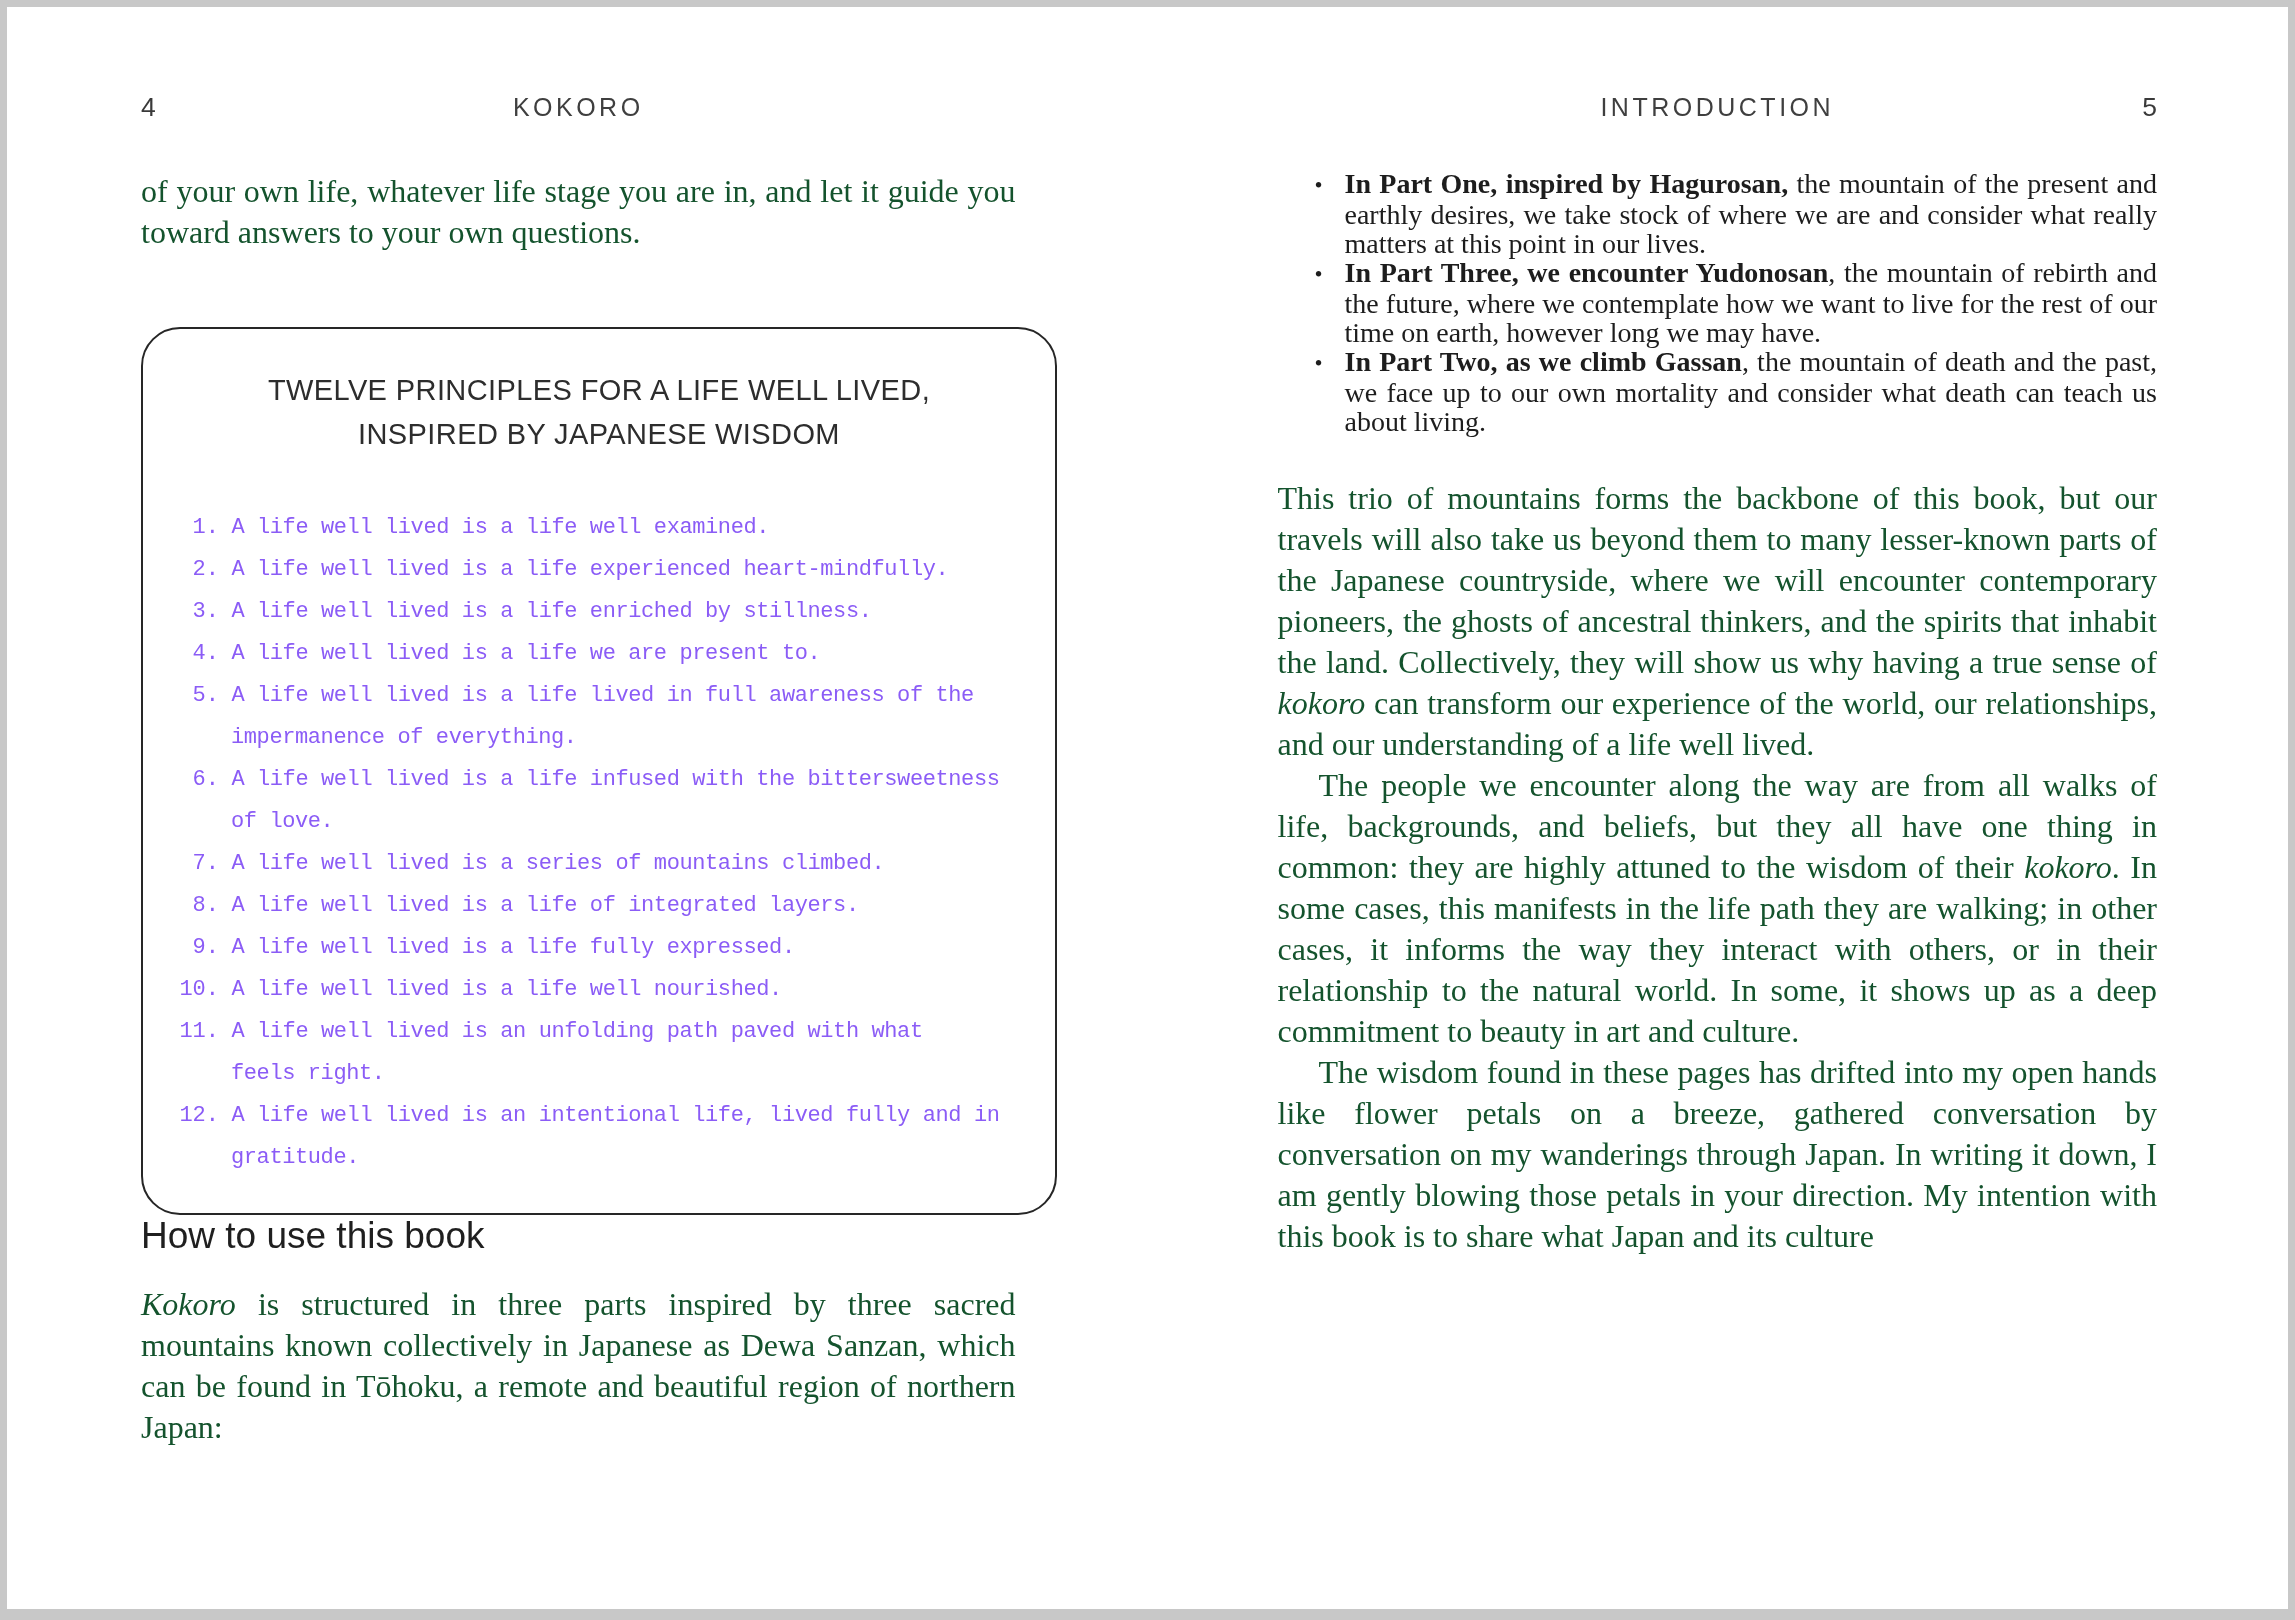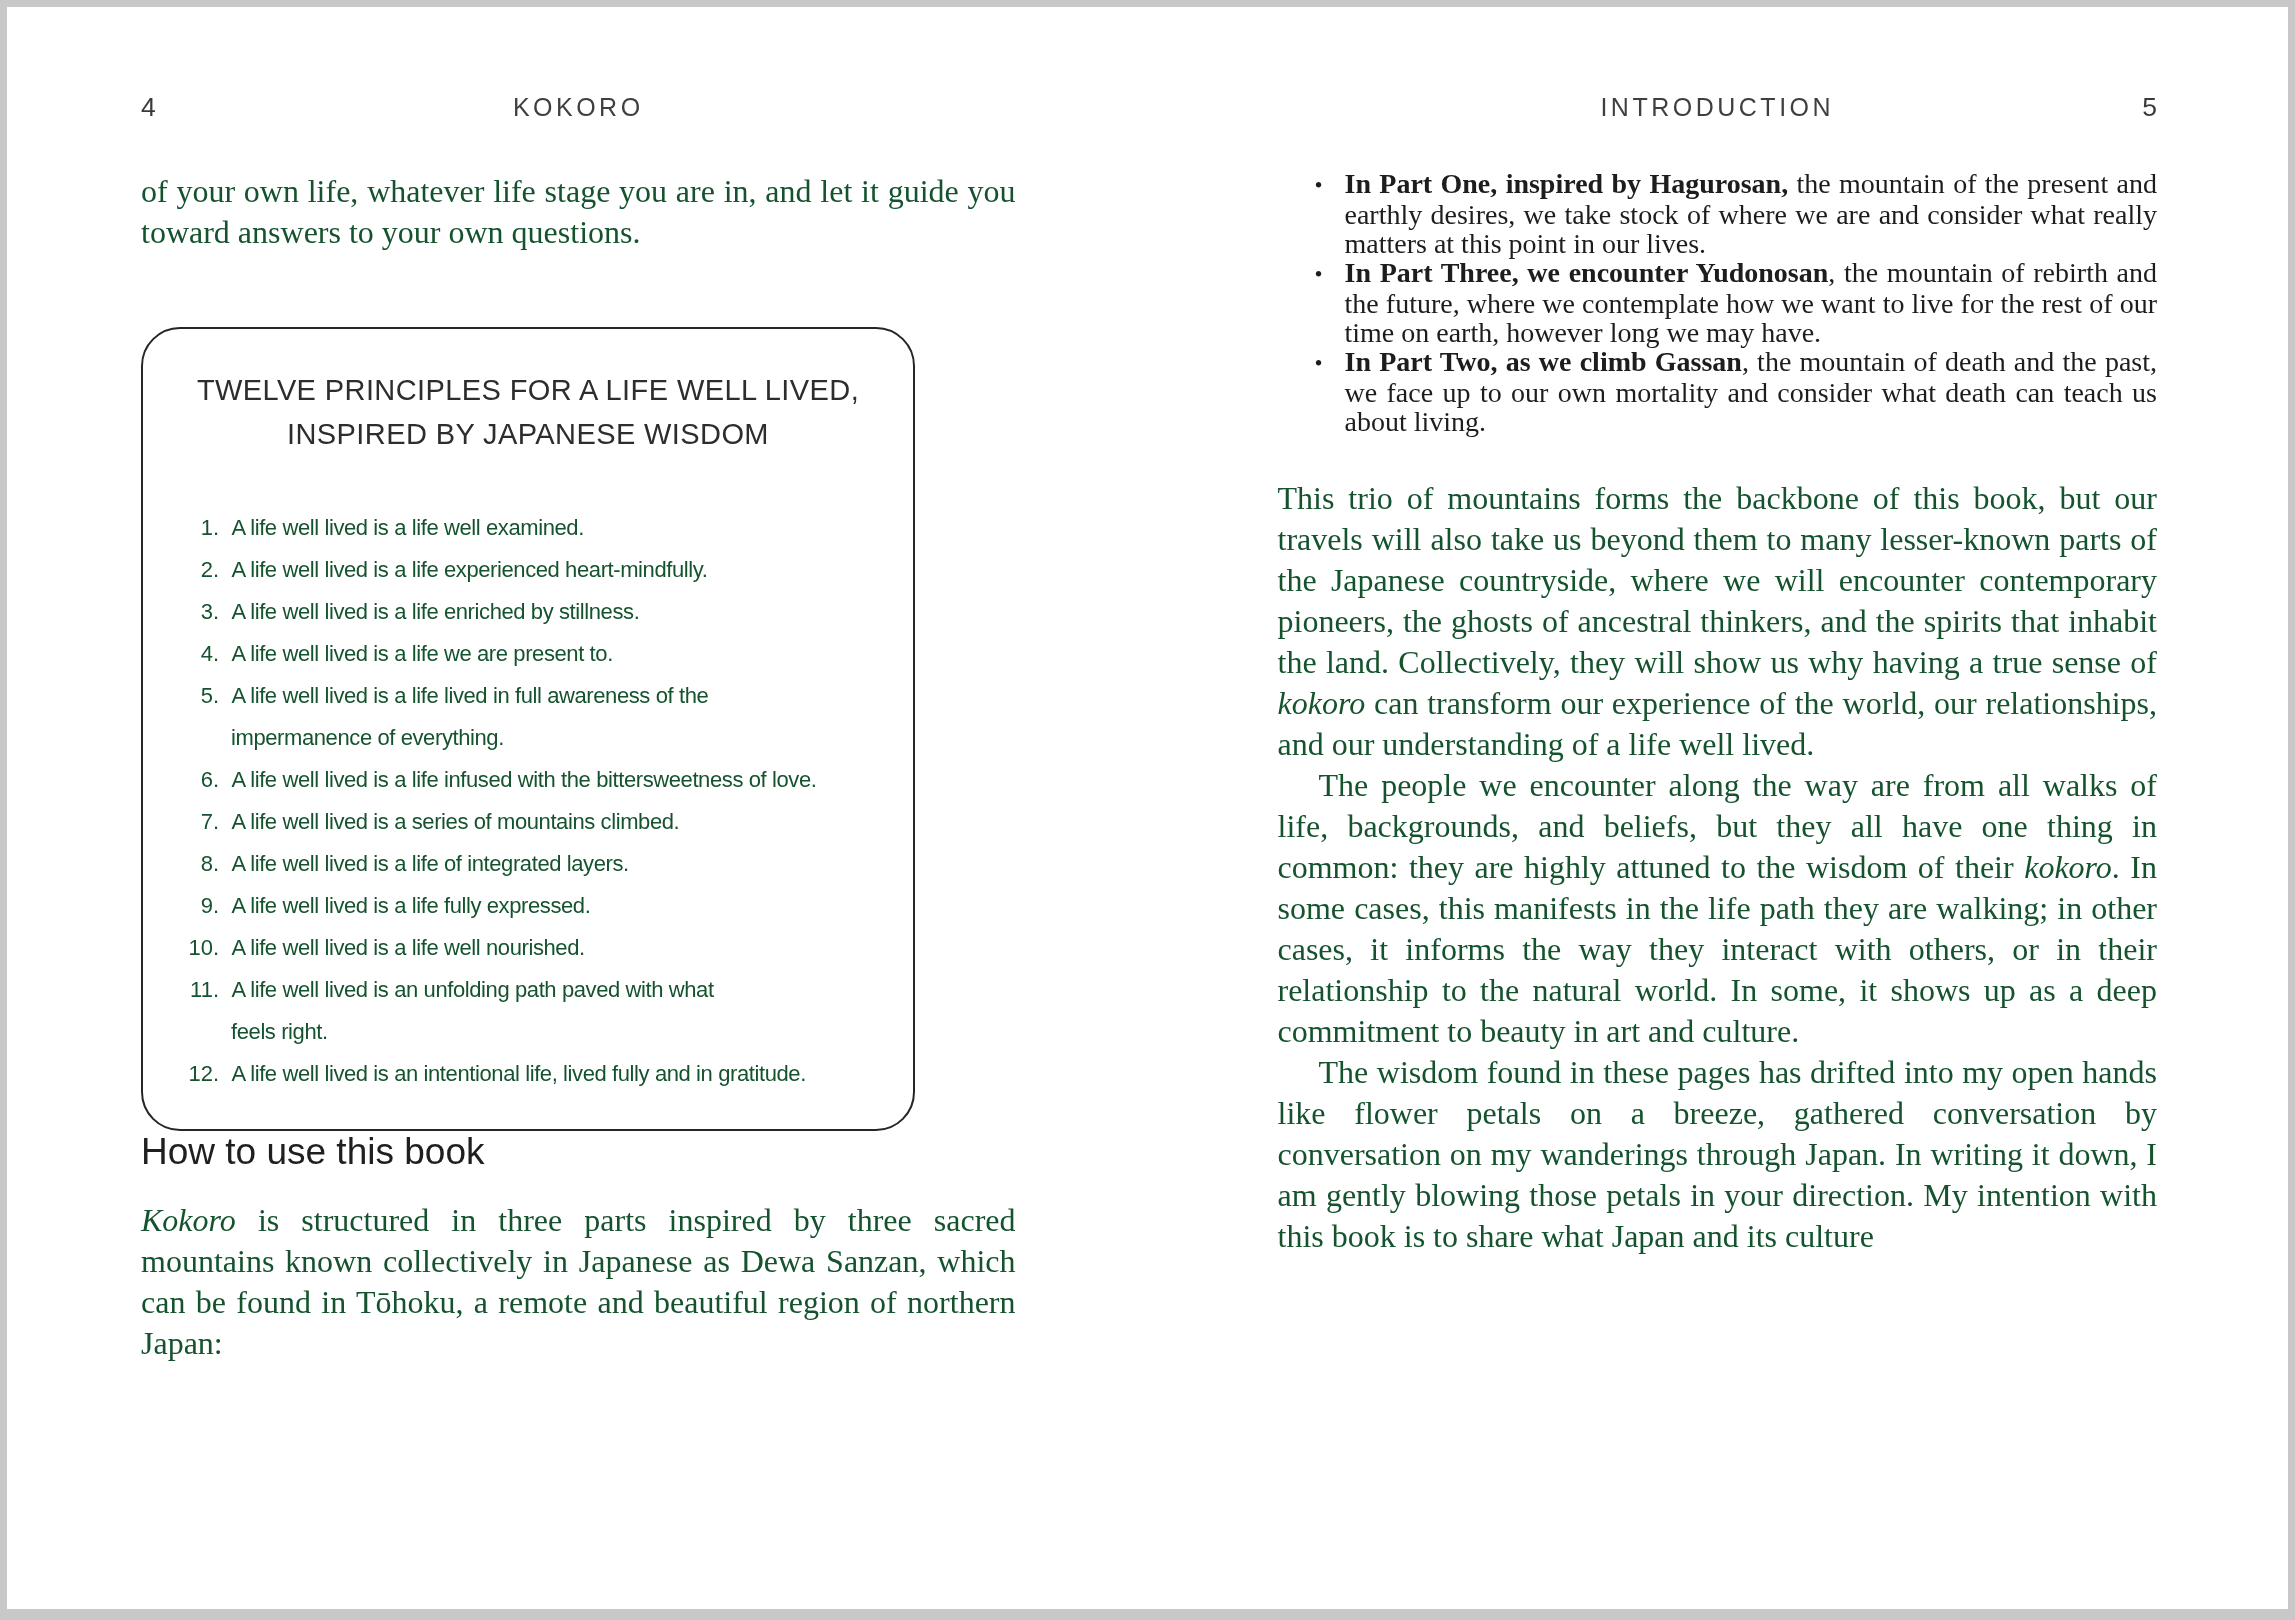--- a/index.html
+++ b/index.html
@@ -35,37 +35,37 @@
     text-align: justify;
   }
   p { margin: 0; }
   .intro-para { margin-top: 48px; }
   .ital { font-style: italic; }
 
   
   .pbox {
     margin-top: 74px;
     box-sizing: border-box;
-    width: 774px;
+    width: 916px;
     border: 2.6px solid #262626;
     border-radius: 39px;
     padding: 39px 21px 34px 21px;
   }
   .pbox-title {
     font-family: "Liberation Sans", "DejaVu Sans", sans-serif;
     font-size: 29px; line-height: 44px; letter-spacing: 0.4px;
     color: #2d2d2d; text-align: center;
     max-width: 715px; margin: 0 auto;
   }
   ol.principles {
     list-style: none; margin: 51px 0 0 0; padding: 0;
     counter-reset: pr;
-    font-family: Liberation Sans, sans-serif;
+    font-family: Liberation Mono, monospace;
     font-size: 22px; line-height: 42px; letter-spacing: -0.4px;
-    color: #14532d;
+    color: #8b5cf6;
   }
   ol.principles li {
     counter-increment: pr;
     padding-left: 67px;
     white-space: pre-line;
   }
   ol.principles li::before {
     content: counter(pr) ".";
     display: inline-block; width: 55px;
     margin-left: -67px; margin-right: 12.4px;

